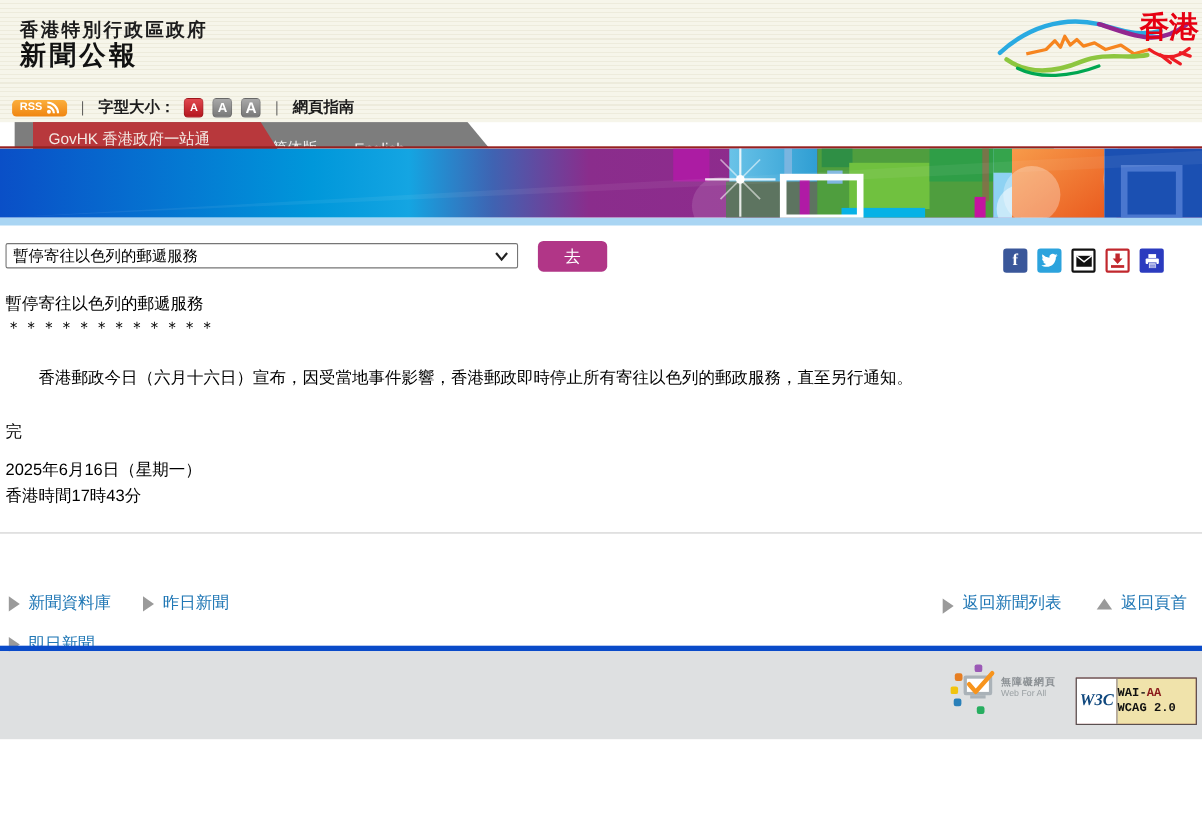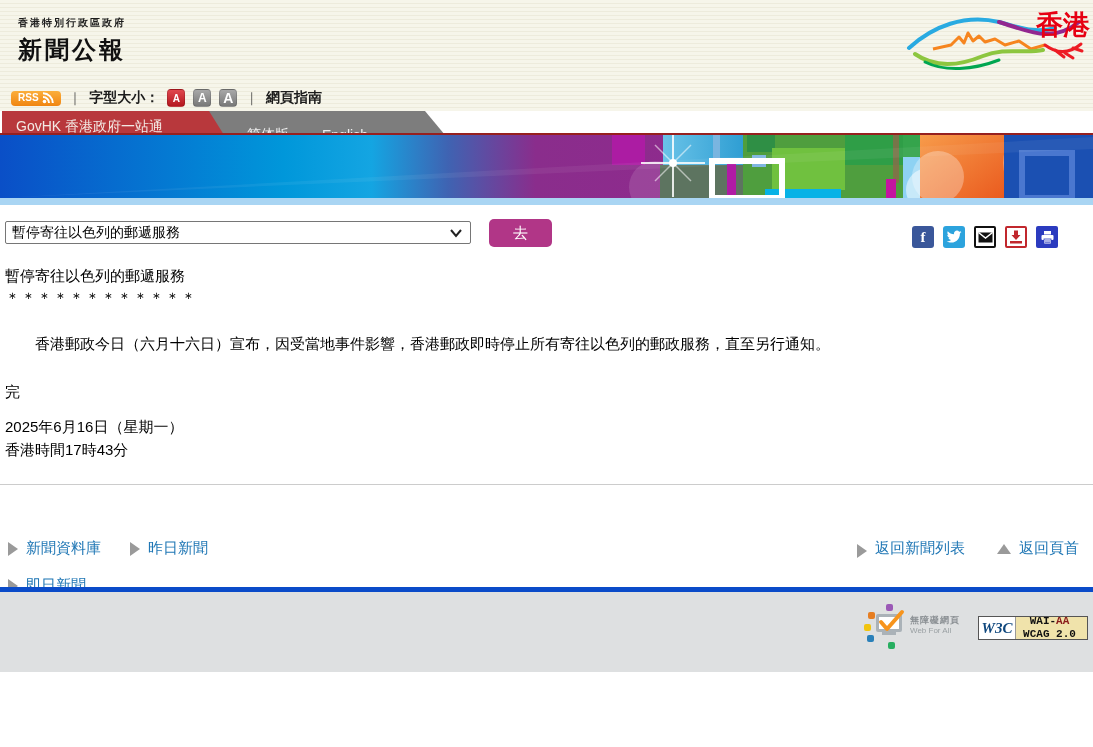--- a/index.html
+++ b/index.html
@@ -5,40 +5,40 @@
   * { margin:0; padding:0; box-sizing:border-box; }
   html,body { width:1093px; height:747px; }
   body { font-family:"Liberation Sans","DejaVu Sans",sans-serif; background:#fff; position:relative; overflow:hidden; }
   .abs { position:absolute; }
 
   
   #header {
     left:0; top:0; width:1093px; height:111px;
     background:repeating-linear-gradient(180deg,#f6f5ea 0px,#f6f5ea 3px,#edebdc 3px,#edebdc 4px);
   }
-  .gov-title { left:18px; top:16px; font-size:10px; font-weight:bold; color:#1c1c1c; letter-spacing:2px; }
+  .gov-title { left:18px; top:16px; font-size:17px; font-weight:bold; color:#1c1c1c; letter-spacing:2px; }
   .site-title { left:18px; top:34px; font-size:24px; font-weight:bold; color:#111; letter-spacing:3px; }
   #brand-logo { left:903px; top:4px; width:187px; height:72px; }
 
   .util-row { left:11px; top:88px; height:20px; display:flex; align-items:center; gap:8px; }
   .rss-badge { background:linear-gradient(180deg,#fbae3c,#f08511); color:#fff; font-weight:bold; font-size:10px;
     padding:1px 7px 2px 7px; border-radius:4px; display:flex; align-items:center; gap:3px; cursor:pointer; }
   .sep { color:#444; font-size:13px; }
   .util-label { font-size:14px; font-weight:bold; color:#1c1c1c; }
   .font-btn { width:18px; height:18px; border-radius:4px; color:#fff; font-weight:bold; text-align:center;
     display:inline-flex; align-items:center; justify-content:center; cursor:pointer; border:1px solid #00000022; }
   .font-btn.small { background:linear-gradient(180deg,#e0474e,#b5171f); font-size:10px; }
   .font-btn.mid   { background:linear-gradient(180deg,#a8a8a8,#787878); font-size:12px; }
   .font-btn.large { background:linear-gradient(180deg,#a8a8a8,#787878); font-size:14px; }
 
   
   #tabs { left:0; top:111px; width:1093px; height:24px; }
   .tab-gray { position:absolute; left:13px; top:0; width:432px; height:24px; background:#7d7d7d;
     clip-path:polygon(0 0,412px 0,432px 100%,0 100%); }
-  .tab-red { position:absolute; left:2px; top:0; width:227px; height:32px; background:#b8383c;
+  .tab-red { position:absolute; left:30px; top:0; width:227px; height:32px; background:#b8383c;
     clip-path:polygon(0 0,207px 0,227px 100%,0 100%); display:flex; align-items:center; padding-left:14px;
     color:#f3e9e4; font-size:14px; cursor:pointer; }
   .tab-link { position:absolute; top:12px; height:24px; display:flex; align-items:center; color:#eeeeee; font-size:14px; cursor:pointer; }
   #tab-sc { left:247px; } #tab-en { left:322px; }
 
   
   #banner { left:0; top:133px; width:1093px; height:65px; border-top:2px solid #96201f; }
   #banner svg { display:block; }
   #banner-strip { left:0; top:198px; width:1093px; height:7px; background:#a9d5f3; }
 
@@ -77,25 +77,25 @@
   #nav-today { left:8px; top:540px; }
   #nav-backlist { left:857px; top:503px;align-items:flex-end; }
   #nav-backtop { left:997px; top:503px; }
 
   
   #footer-bar { left:0; top:587px; width:1093px; height:5px; background:#0a4bc9; }
   #footer { left:0; top:592px; width:1093px; height:80px; background:#dee0e1; }
   #wfa-logo { left:864px; top:602px; width:96px; height:48px; cursor:pointer; }
   .wfa-text1 { position:absolute; left:46px; top:12px; font-size:9px; font-weight:bold; color:#8b9094; letter-spacing:1px; }
   .wfa-text2 { position:absolute; left:46px; top:24px; font-size:8px; color:#9aa0a3; }
-  #w3c-badge { left:978px; top:616px; width:110px; height:24px; display:flex; border:1px solid #555; background:#7f1d1d; cursor:pointer; }
+  #w3c-badge { left:978px; top:616px; width:110px; height:43px; display:flex; border:1px solid #555; background:#7f1d1d; cursor:pointer; }
   .w3c-left { width:36px; display:flex; align-items:center; justify-content:center; background:#fff;
     font-family:"Liberation Serif",serif; font-weight:bold; font-style:italic; font-size:15px; color:#10487e; }
   .w3c-right { flex:1; background:#f0e3ab; border-left:1px solid #999; display:flex; flex-direction:column;
-    align-items:center; justify-content:center; padding-right:4px; font-family:"Liberation Mono","DejaVu Sans Mono",monospace; }
+    align-items:flex-start; justify-content:center; padding-right:4px; font-family:"Liberation Mono","DejaVu Sans Mono",monospace; }
   .w3c-line { font-size:11px; font-weight:bold; color:#111; line-height:13px; white-space:nowrap; }
   .w3c-line .aa { color:#8a1a1a; }
 </style>
 </head>
 <body>
 
 <div id="header" class="abs">
   <div class="abs gov-title">香港特別行政區政府</div>
   <div class="abs site-title">新聞公報</div>
 

